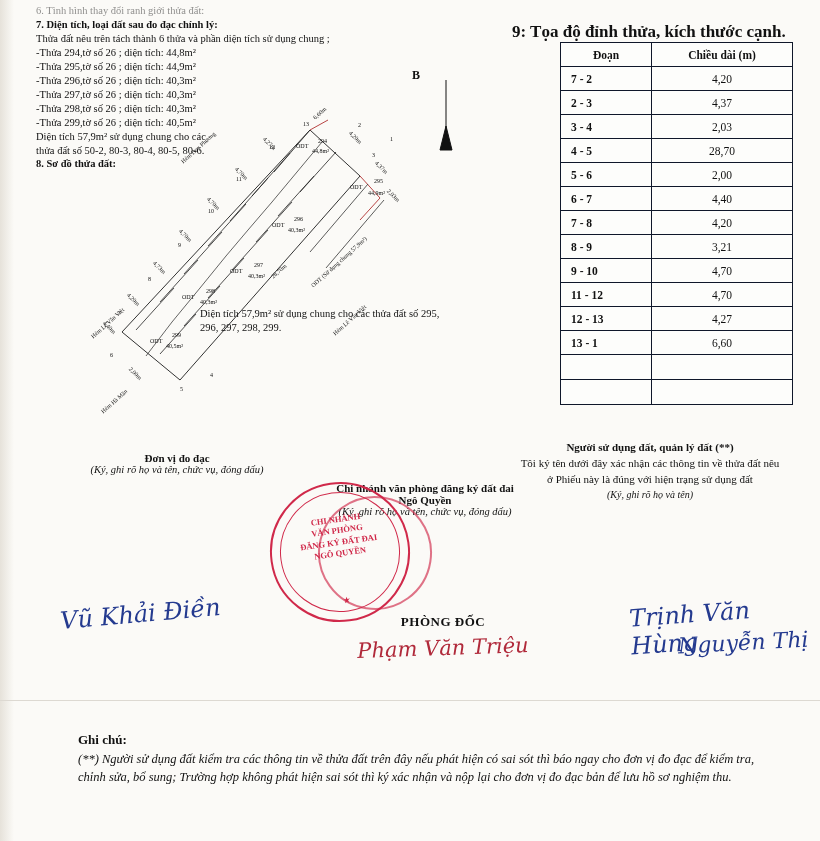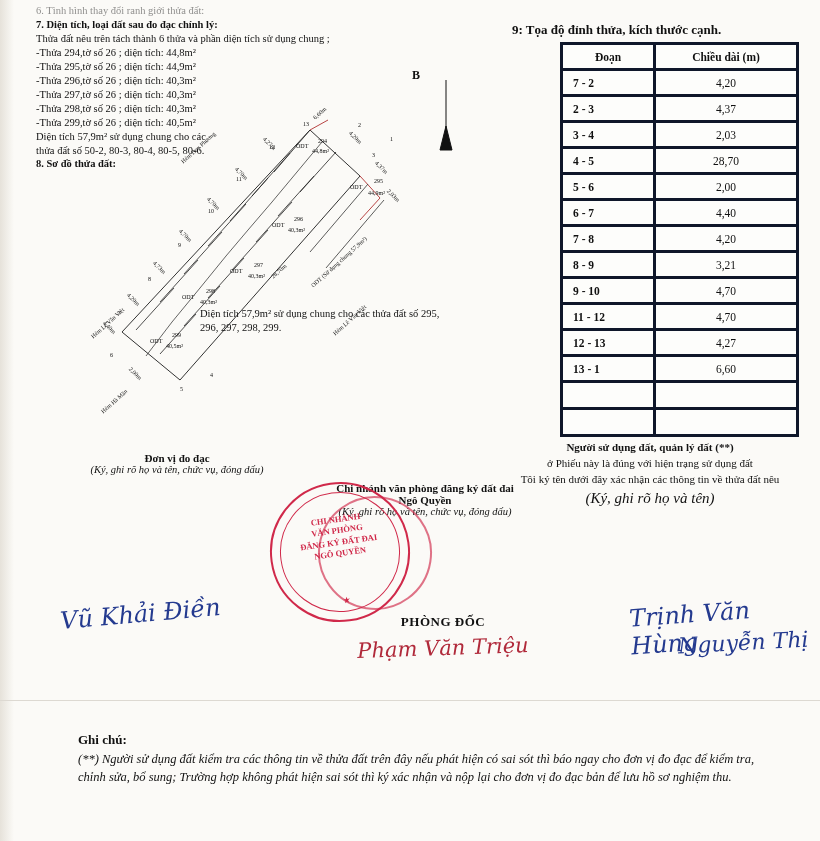--- a/index.html
+++ b/index.html
@@ -13,29 +13,29 @@
   }
   .page{position:absolute;inset:0;}
 
   
   .tl{position:absolute;left:36px;top:4px;width:300px;font-size:10.5px;line-height:1.33;}
   .tl .ln{white-space:nowrap;}
   .tl .hdr{font-weight:bold;}
   .tl .cut{color:#333;opacity:.55;}
 
   
-  .coord-title{position:absolute;left:512px;top:22px;font-size:13px;font-weight:bold;text-align:center;}
+  .coord-title{position:absolute;left:512px;top:22px;font-size:17px;font-weight:bold;text-align:center;}
   table.coords{
     position:absolute;left:560px;top:42px;
     border-collapse:collapse;
     font-size:11.5px;
     background:#fdfdfb;
   }
   table.coords th,table.coords td{
-    border:3px solid #0f172a;
+    border:1px solid #0f172a;
     padding:2px 6px;
     text-align:center;
     height:19px;
   }
   table.coords th{font-weight:bold;}
   table.coords td.seg{width:74px;text-align:left;padding-left:10px;font-weight:bold;}
   table.coords td.len{width:128px;}
   table.coords tr.empty td{height:20px;}
 
   
@@ -51,21 +51,21 @@
   
   .sig-left{position:absolute;left:62px;top:452px;width:230px;text-align:center;font-size:11px;}
   .sig-left .t1{font-weight:bold;}
   .sig-left .t2{font-style:italic;font-size:10.5px;}
   .sig-mid{position:absolute;left:300px;top:482px;width:250px;text-align:center;font-size:11px;}
   .sig-mid .t1{font-weight:bold;}
   .sig-mid .t2{font-weight:bold;}
   .sig-mid .t3{font-style:italic;font-size:10.5px;}
   .sig-right{position:absolute;left:500px;top:440px;width:300px;text-align:center;font-size:11px;line-height:1.45;}
   .sig-right .t1{font-weight:bold;}
-  .sig-right .t3{font-style:italic;font-size:15px;}
+  .sig-right .t3{font-style:italic;font-size:10px;}
 
   .giamdoc{position:absolute;left:333px;top:614px;width:220px;text-align:center;font-size:13px;font-weight:bold;letter-spacing:.5px;}
   .gd-name{
     position:absolute;left:318px;top:636px;width:250px;text-align:center;
     font-family:"DejaVu Serif", serif;
     font-style:italic;font-size:21px;color:#b0293a;
     transform:rotate(-2deg);
   }
 
   
@@ -307,22 +307,22 @@
   </div>
 
   <div class="sig-mid">
     <div class="t1">Chi nhánh văn phòng đăng ký đất đai</div>
     <div class="t2">Ngô Quyền</div>
     <div class="t3">(Ký, ghi rõ họ và tên, chức vụ, đóng dấu)</div>
   </div>
 
   <div class="sig-right">
     <div class="t1">Người sử dụng đất, quản lý đất (**)</div>
+    <div>Tôi ký tên dưới đây xác nhận các thông tin về thửa đất nêu</div>
     <div>ở Phiếu này là đúng với hiện trạng sử dụng đất</div>
-    <div>Tôi ký tên dưới đây xác nhận các thông tin về thửa đất nêu</div>
     <div class="t3">(Ký, ghi rõ họ và tên)</div>
   </div>
 
   <div class="stamp2"></div>
   <div class="stamp">
     <div class="ring"></div>
     <div class="ctr">
       <div>CHI NHÁNH</div>
       <div>VĂN PHÒNG</div>
       <div>ĐĂNG KÝ ĐẤT ĐAI</div>

